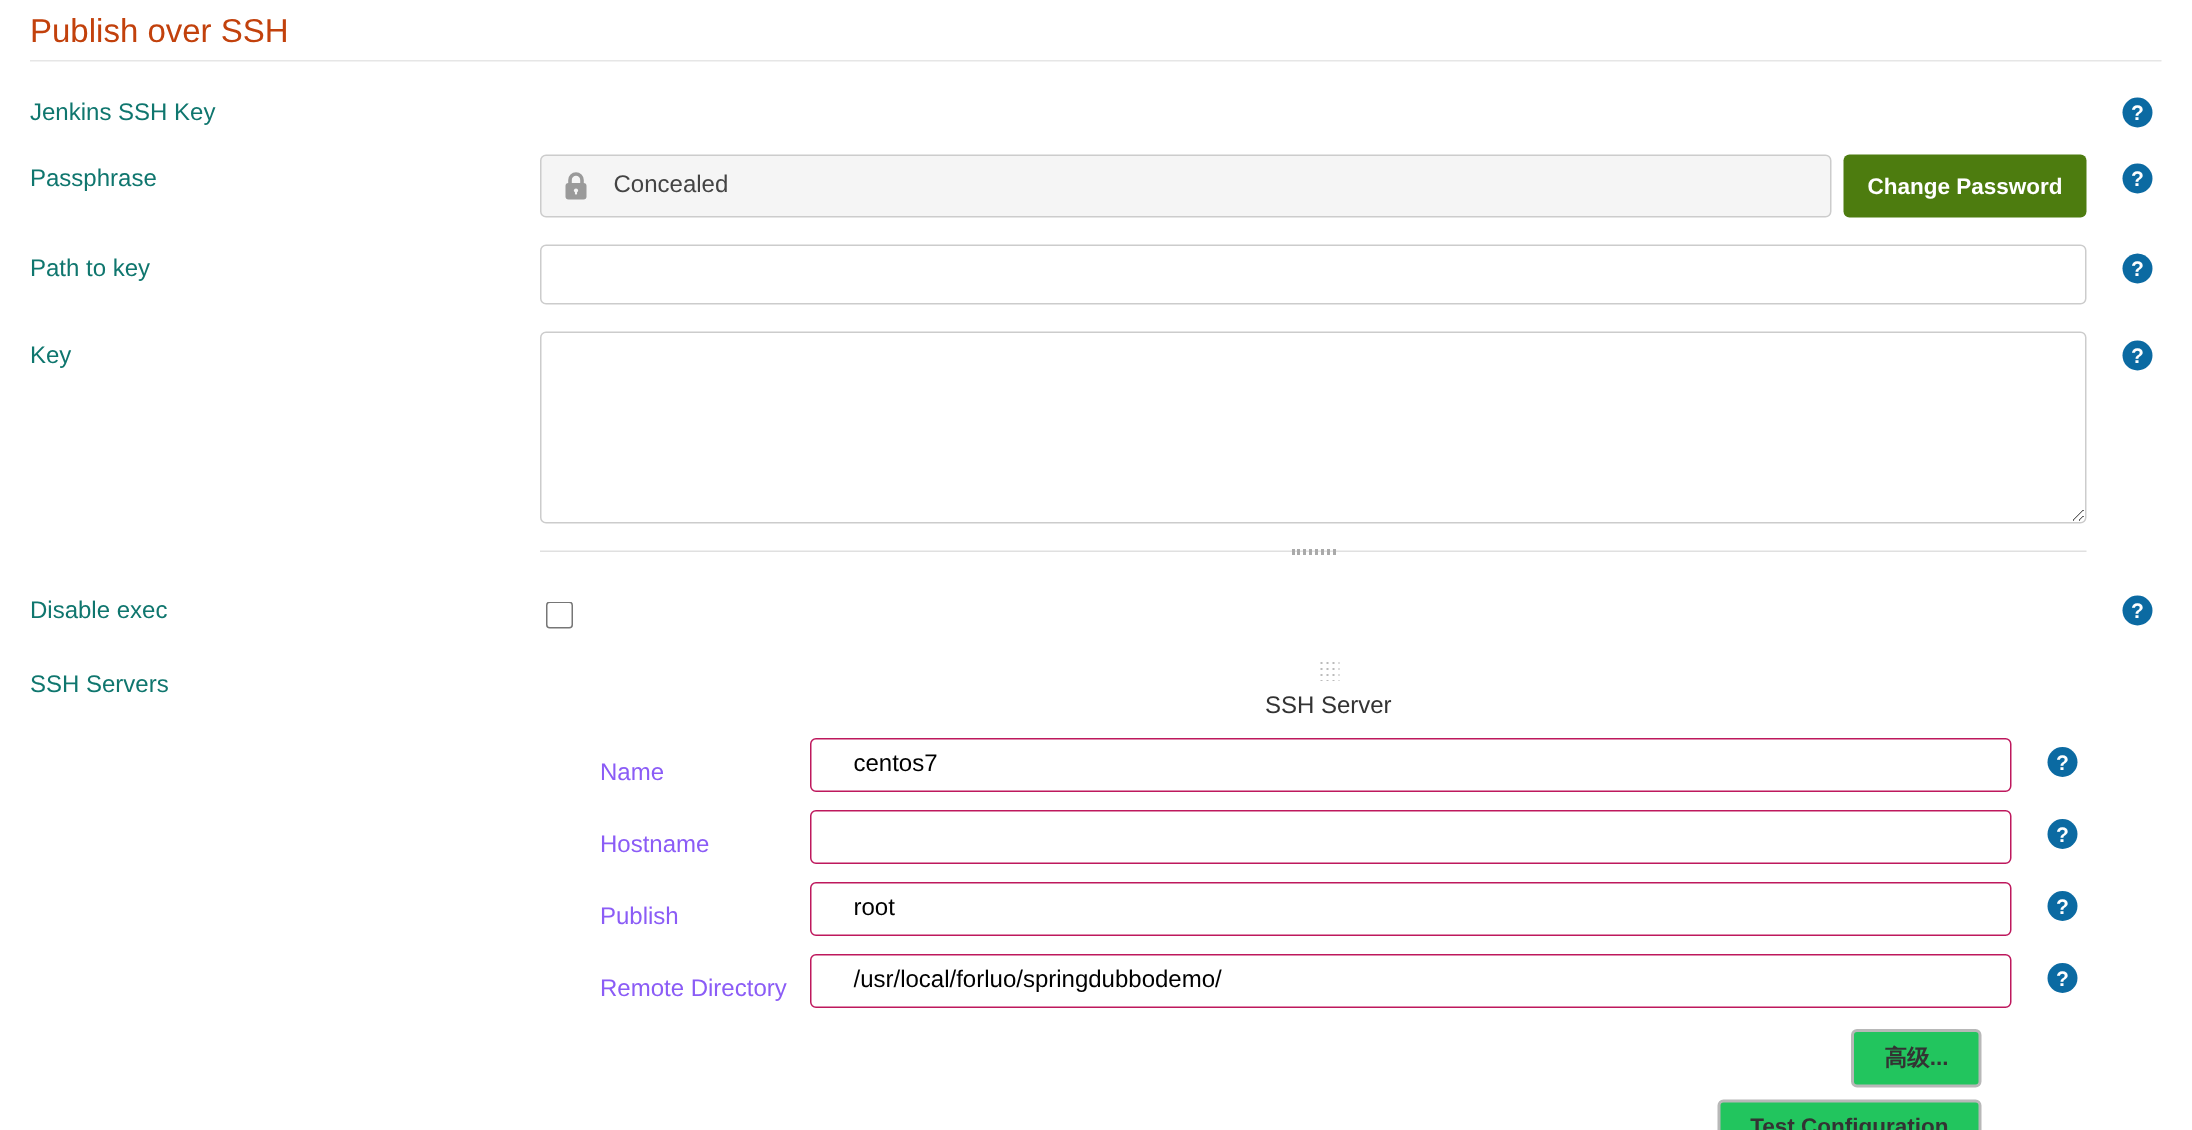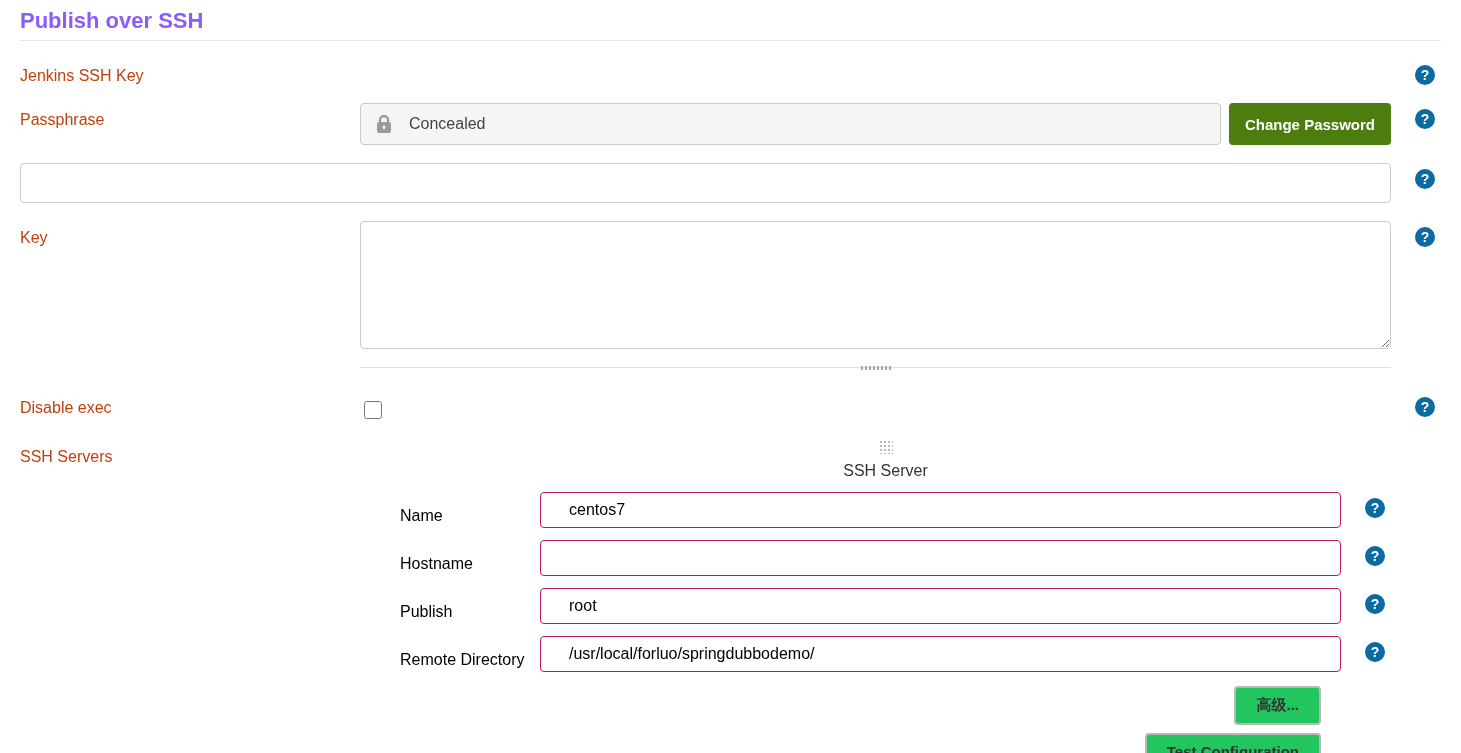--- a/index.html
+++ b/index.html
@@ -7,36 +7,36 @@
     margin: 0;
     padding: 0;
     font-family: -apple-system, BlinkMacSystemFont, "Segoe UI", Helvetica, Arial, sans-serif;
     font-size: 16px;
     color: #333;
     background: #fff;
   }
   .page { width: 1461px; padding: 0 20px 20px 20px; }
   h2.section-title {
     font-size: 22px;
-    font-weight: 700;
+    font-weight: 400;
     margin: 8px 0 6px 0;
-    color: #8b5cf6;
+    color: #c2410c;
   }
   hr.section-divider { border: none; border-top: 1px solid #e6e6e6; margin: 0 0 18px 0; }
   .form-row {
     display: flex;
     align-items: flex-start;
     margin-bottom: 18px;
     position: relative;
   }
   .form-label {
     width: 340px;
     padding-top: 8px;
     font-size: 16px;
-    color: #c2410c;
+    color: #0f766e;
     flex-shrink: 0;
   }
   .form-control-area {
     flex: 1;
     display: flex;
     align-items: flex-start;
     gap: 8px;
     padding-right: 50px;
   }
   .help-icon {
@@ -140,21 +140,21 @@
     display: flex;
     align-items: center;
     margin-bottom: 12px;
     padding-right: 50px;
     position: relative;
   }
   .server-label {
     width: 160px;
     padding-left: 20px;
     font-size: 16px;
-    color: #000000;
+    color: #8b5cf6;
     margin-top: 12px;
   }
   .server-input {
     flex: 1;
     height: 36px;
     border: 1px solid #be185d;
     border-radius: 4px;
     padding: 0 28px;
     font-size: 16px;
   }
@@ -213,20 +213,21 @@
           </svg>
         </span>
         <span>Concealed</span>
       </div>
       <button class="btn-primary">Change Password</button>
     </div>
     <div class="help-icon">?</div>
   </div>
 
   <div class="form-row">
+    <div class="form-label">Path to key</div>
     <div class="form-control-area">
       <input type="text" class="text-input" value="" style="">
     </div>
     <div class="help-icon">?</div>
   </div>
 
   <div class="form-row">
     <div class="form-label">Key</div>
     <div class="form-control-area">
       <textarea class="text-area" style=""></textarea>

